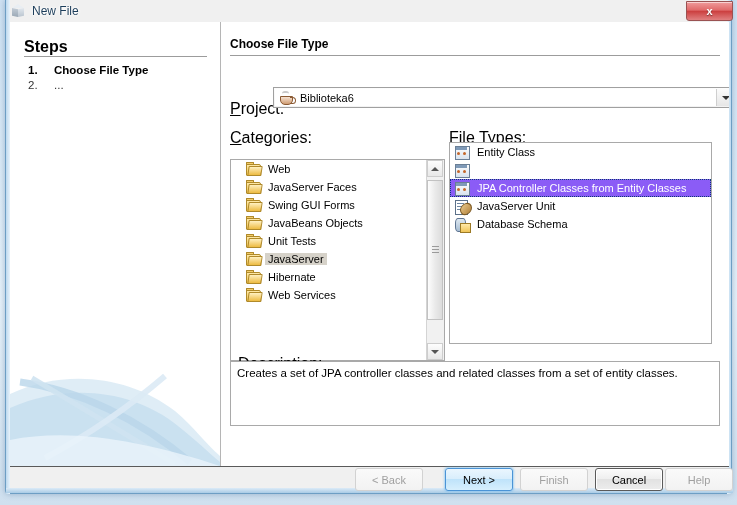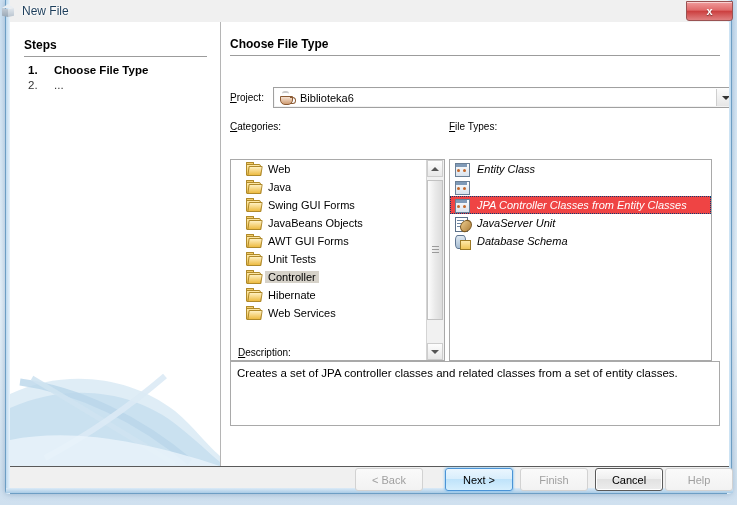--- a/index.html
+++ b/index.html
@@ -40,20 +40,21 @@
   .glass-edge-r { position:absolute; right:0; top:0; width:4px; height:494px;
     background:linear-gradient(270deg,#bcd9ef,#e9f3fb); }
   .glass-edge-b { position:absolute; left:0; bottom:0; width:727px; height:5px;
     background:linear-gradient(0deg,#a9cbe6,#dcebf7); }
 
   
   .titlebar {
     position: absolute; left: 0; top: 0;
     width: 737px; height: 22px;
     display: flex; align-items: center;
+    padding-left: 10px;
     box-sizing: border-box;
   }
   .title-icon {
     width: 16px; height: 16px; margin-right: 6px;
     position: relative; flex: none;
   }
   .cube-top { position:absolute; left:2px; top:1px; width:0; height:0;
     border-left:6px solid transparent; border-right:6px solid transparent;
     border-bottom:4px solid #e9eef3; }
   .cube-lf { position:absolute; left:2px; top:5px; width:6px; height:9px;
@@ -94,21 +95,21 @@
 
   
   .steps-pane {
     position: absolute; left: 0; top: 0;
     width: 210px; height: 444px;
     background: #fff;
     overflow: hidden;
   }
   .steps-title {
     position: absolute; left: 14px; top: 16px;
-    font-size: 12px; font-weight: bold; color: #000;
+    font-size: 16px; font-weight: bold; color: #000;
   }
   .steps-rule {
     position: absolute; left: 14px; top: 34px;
     width: 183px; height: 1px; background: #9c9c9c;
   }
   .step-row { position: absolute; display: flex; font-size: 11.5px; }
   .step-num { width: 26px; flex: none; }
   .step-1 { left: 18px; top: 42px; font-weight: bold; }
   .step-2 { left: 18px; top: 57px; color: #333; }
   .swoosh { position: absolute; left: 0; bottom: 0; width: 210px; height: 150px; }
@@ -121,21 +122,21 @@
     border-left: 1px solid #b5b5b5;
   }
   .content-title {
     position: absolute; left: 9px; top: 15px;
     font-size: 12px; font-weight: bold;
   }
   .content-rule {
     position: absolute; left: 9px; top: 33px;
     width: 490px; height: 1px; background: #9c9c9c;
   }
-  .lbl { position: absolute; font-size: 10px; }
+  .lbl { position: absolute; font-size: 16px; margin-top: 8px; }
   .lbl u { text-decoration: underline; }
 
   .proj-label { left: 9px; top: 70px; }
   .combo {
     position: absolute; left: 52px; top: 65px;
     width: 464px; height: 21px;
     border: 1px solid #a0a0a0;
     background: linear-gradient(180deg,#fdfdfd,#f2f2f2);
     box-sizing: border-box;
     display: flex; align-items: center;
@@ -177,34 +178,34 @@
 
   .listbox {
     position: absolute;
     background: #fff;
     border: 1px solid #a9a9a9;
     box-sizing: border-box;
     overflow: hidden;
     margin-top: 24px;
   }
   .cat-list { left: 9px; top: 113px; width: 215px; height: 202px; }
-  .ft-list  { left: 228px; top: 113px; width: 263px; height: 202px; font-style: italic; }
+  .ft-list  { left: 228px; top: 96px; width: 263px; height: 202px; }
 
   .list-inner { position: absolute; left: 0; top: 0; right: 0; bottom: 0; overflow: hidden; }
   .cat-list .list-inner { right: 17px; }
 
   .row {
     height: 18px; display: flex; align-items: center;
     font-size: 11px; padding-left: 2px; cursor: default;
     white-space: nowrap;
   }
   .row .rlabel { padding: 0 3px; }
   .row.sel-gray .rlabel { background: #d6d2c9; }
   .row.sel-blue {
-    background: #ef4444; color: #fff;
+    background: #8b5cf6; color: #fff;
     outline: 1px dotted #0b3d73; outline-offset: -1px;
   }
   .tree-dots {
     width: 12px; height: 18px; flex: none;
     background-image: radial-gradient(circle, #9a9a9a 0.5px, transparent 0.6px);
     background-size: 2px 2px;
     background-position: 0 8px;
     background-repeat: repeat-x;
   }
   .folder {
@@ -412,21 +413,21 @@
               </span>
             <span class="rlabel">Web</span>
           </div>
           <div class="row">
             <span class="tree-dots"></span>
             <span class="folder">
                 <span class="folder-tab"></span>
                 <span class="folder-back"></span>
                 <span class="folder-flap"></span>
               </span>
-            <span class="rlabel">Java</span>
+            <span class="rlabel">JavaServer Faces</span>
           </div>
           <div class="row">
             <span class="tree-dots"></span>
             <span class="folder">
                 <span class="folder-tab"></span>
                 <span class="folder-back"></span>
                 <span class="folder-flap"></span>
               </span>
             <span class="rlabel">Swing GUI Forms</span>
           </div>
@@ -439,39 +440,30 @@
               </span>
             <span class="rlabel">JavaBeans Objects</span>
           </div>
           <div class="row">
             <span class="tree-dots"></span>
             <span class="folder">
                 <span class="folder-tab"></span>
                 <span class="folder-back"></span>
                 <span class="folder-flap"></span>
               </span>
-            <span class="rlabel">AWT GUI Forms</span>
-          </div>
-          <div class="row">
-            <span class="tree-dots"></span>
-            <span class="folder">
-                <span class="folder-tab"></span>
-                <span class="folder-back"></span>
-                <span class="folder-flap"></span>
-              </span>
             <span class="rlabel">Unit Tests</span>
           </div>
           <div class="row sel-gray">
             <span class="tree-dots"></span>
             <span class="folder">
                 <span class="folder-tab"></span>
                 <span class="folder-back"></span>
                 <span class="folder-flap"></span>
               </span>
-            <span class="rlabel">Controller</span>
+            <span class="rlabel">JavaServer</span>
           </div>
           <div class="row">
             <span class="tree-dots"></span>
             <span class="folder">
                 <span class="folder-tab"></span>
                 <span class="folder-back"></span>
                 <span class="folder-flap"></span>
               </span>
             <span class="rlabel">Hibernate</span>
           </div>

